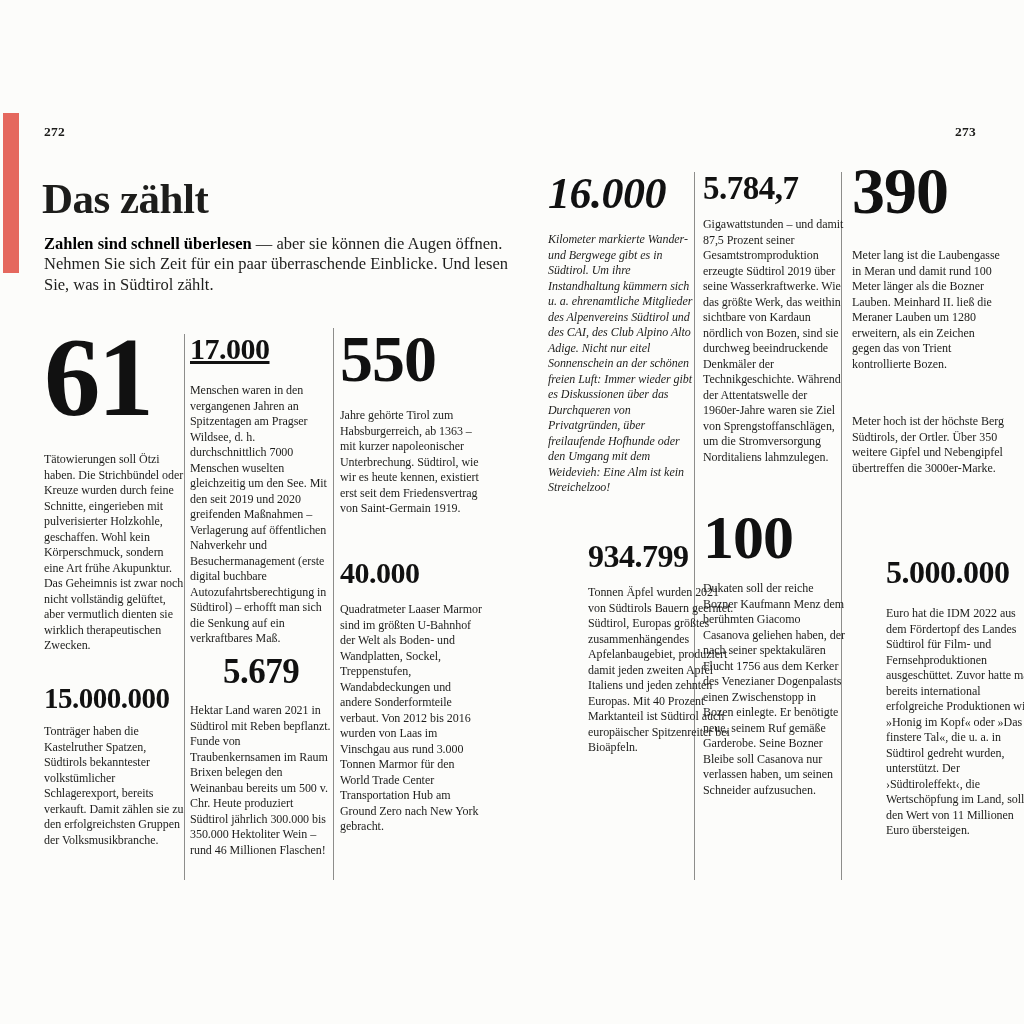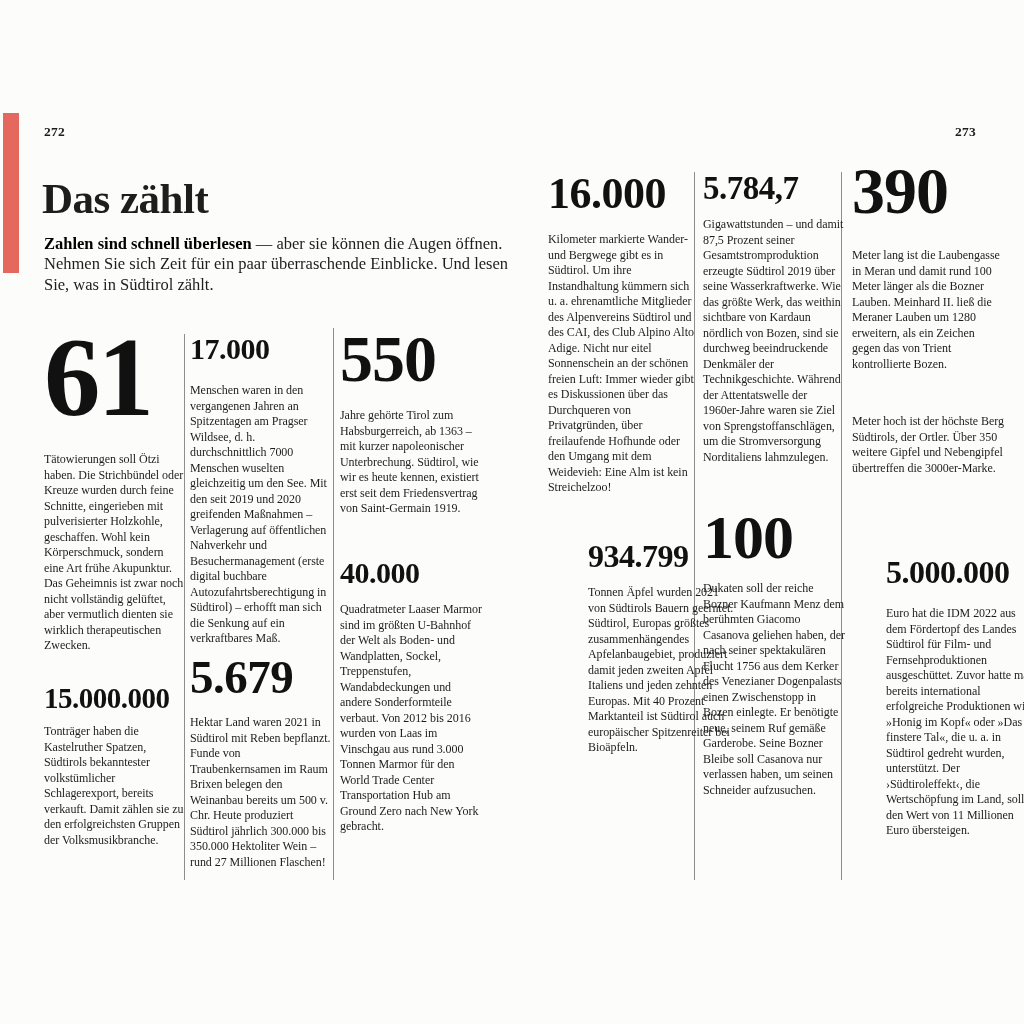--- a/index.html
+++ b/index.html
@@ -49,25 +49,25 @@
   }
   .body{
     margin:0;font-size:12px;line-height:15.5px;letter-spacing:-.05px;
     text-align:left;
     hyphens:auto;-webkit-hyphens:auto;
   }
 
   
   .c1i1{left:44px;top:320px;width:141px;}  .c1i1 .num{font-size:113px;letter-spacing:-3px;margin-bottom:19px;}
   .c1i2{left:44px;top:684px;width:143px;}  .c1i2 .num{font-size:29px;margin-bottom:11px;}
-  .c2i1{left:190px;top:334px;width:142px;} .c2i1 .num{font-size:30px;margin-bottom:19px;}
-  .c2i2{left:190px;top:654px;width:142px;} .c2i2 .num{font-size:47px;margin-bottom:14px;}
+  .c2i1{left:190px;top:334px;width:142px;} .c2i1 .num{font-size:30px;margin-bottom:19px;text-decoration:underline;}
+  .c2i2{left:190px;top:654px;width:142px;} .c2i2 .num{font-size:35px;margin-bottom:14px;text-align:center;}
   .c3i1{left:340px;top:326px;width:143px;} .c3i1 .num{font-size:66px;letter-spacing:-1px;margin-bottom:16px;}
   .c3i2{left:340px;top:558px;width:143px;} .c3i2 .num{font-size:30px;margin-bottom:14px;}
-  .c4i1{left:548px;top:172px;width:148px;} .c4i1 .num{font-size:44px;margin-bottom:16px;}
+  .c4i1{left:548px;top:172px;width:148px;font-style:italic;} .c4i1 .num{font-size:44px;margin-bottom:16px;}
   .c4i2{left:548px;top:540px;width:148px;margin-left:40px;} .c4i2 .num{font-size:32px;margin-bottom:13px;}
   .c5i1{left:703px;top:172px;width:142px;} .c5i1 .num{font-size:33px;margin-bottom:12px;}
   .c5i2{left:703px;top:506px;width:142px;} .c5i2 .num{font-size:62px;letter-spacing:-1px;margin-bottom:13px;}
   .c6i1{left:852px;top:158px;width:153px;} .c6i1 .num{font-size:66px;letter-spacing:-1px;margin-bottom:24px;}
   .c6i2{left:852px;top:414px;width:153px;} .c6i2 .num{font-size:43px;margin-bottom:13px;}
   .c6i3{left:886px;top:556px;width:153px;} .c6i3 .num{font-size:32px;margin-bottom:18px;}
 </style>
 </head>
 <body>
 
@@ -95,21 +95,21 @@
     <div class="num">15.000.000</div>
     <p class="body" lang="de">Tonträger haben die Kastelruther Spatzen, Südtirols bekanntester volkstümlicher Schlagerexport, bereits verkauft. Damit zählen sie zu den erfolgreichsten Gruppen der Volksmusikbranche.</p>
   </div>
 
   <div class="item c2i1">
     <div class="num">17.000</div>
     <p class="body" lang="de">Menschen waren in den vergangenen Jahren an Spitzentagen am Pragser Wildsee, d. h. durchschnittlich 7000 Menschen wuselten gleichzeitig um den See. Mit den seit 2019 und 2020 greifenden Maßnahmen – Verlagerung auf öffentlichen Nahverkehr und Besuchermanagement (erste digital buchbare Autozufahrtsberechtigung in Südtirol) – erhofft man sich die Senkung auf ein verkraftbares Maß.</p>
   </div>
   <div class="item c2i2">
     <div class="num">5.679</div>
-    <p class="body" lang="de">Hektar Land waren 2021 in Südtirol mit Reben bepflanzt. Funde von Traubenkernsamen im Raum Brixen belegen den Weinanbau bereits um 500 v. Chr. Heute produziert Südtirol jährlich 300.000 bis 350.000 Hektoliter Wein – rund 27 Millionen Flaschen!</p>
+    <p class="body" lang="de">Hektar Land waren 2021 in Südtirol mit Reben bepflanzt. Funde von Traubenkernsamen im Raum Brixen belegen den Weinanbau bereits um 500 v. Chr. Heute produziert Südtirol jährlich 300.000 bis 350.000 Hektoliter Wein – rund 46 Millionen Flaschen!</p>
   </div>
 
   <div class="item c3i1">
     <div class="num">550</div>
     <p class="body" lang="de">Jahre gehörte Tirol zum Habsburgerreich, ab 1363 – mit kurzer napoleonischer Unterbrechung. Südtirol, wie wir es heute kennen, existiert erst seit dem Friedensvertrag von Saint-Germain 1919.</p>
   </div>
   <div class="item c3i2">
     <div class="num">40.000</div>
     <p class="body" lang="de">Quadratmeter Laaser Marmor sind im größten U-Bahnhof der Welt als Boden- und Wandplatten, Sockel, Treppenstufen, Wandabdeckungen und andere Sonderformteile verbaut. Von 2012 bis 2016 wurden von Laas im Vinschgau aus rund 3.000 Tonnen Marmor für den World Trade Center Transportation Hub am Ground Zero nach New York gebracht.</p>
   </div>

